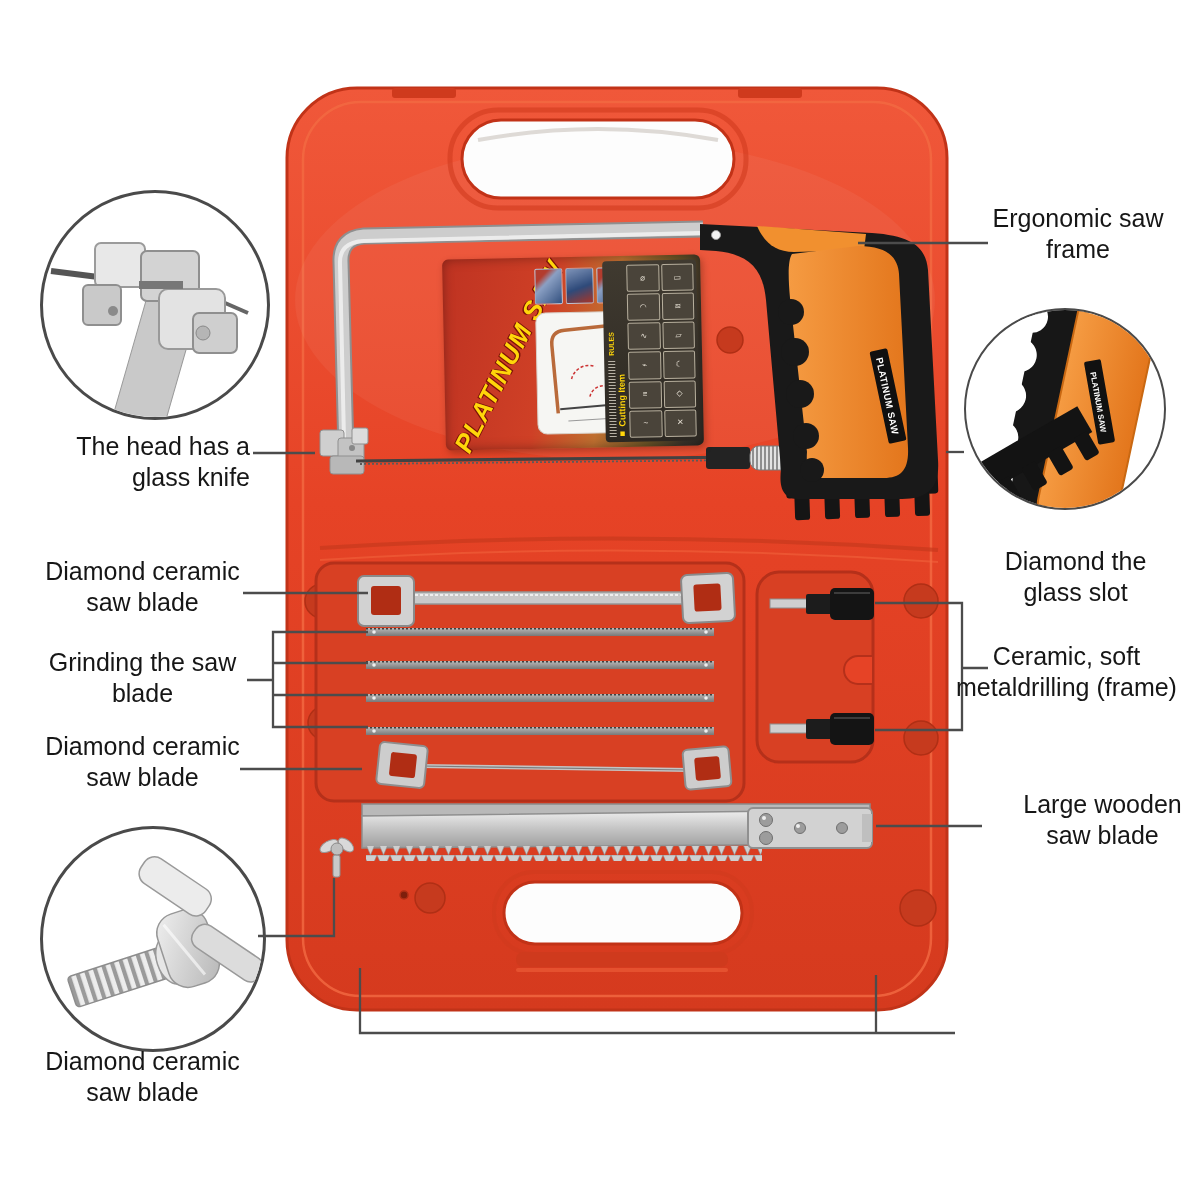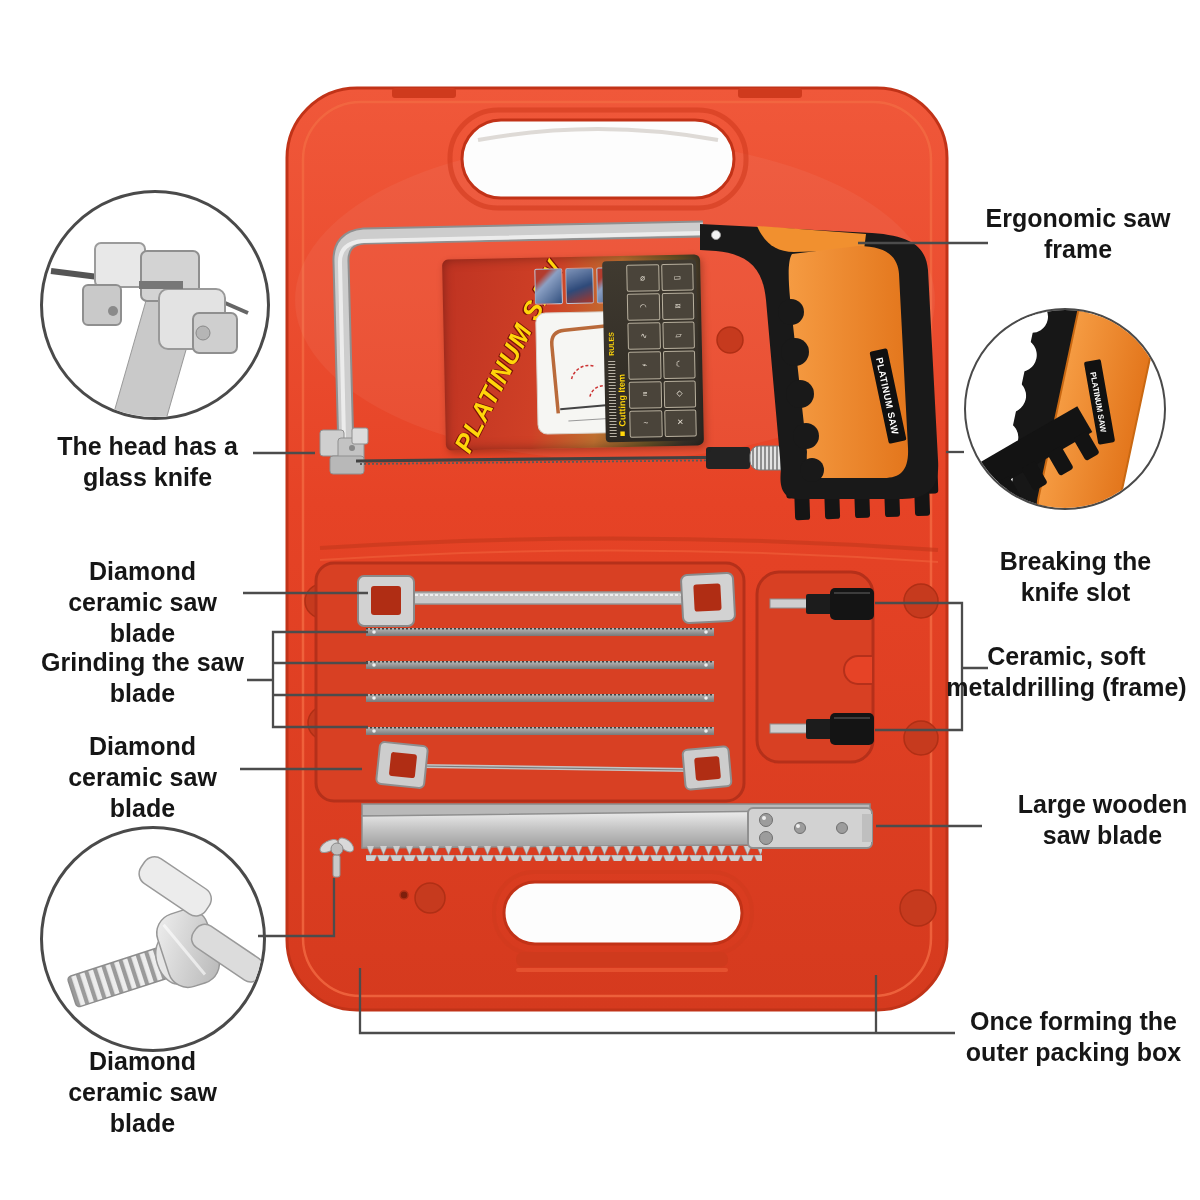--- a/index.html
+++ b/index.html
@@ -1,20 +1,20 @@
 <!DOCTYPE html>
 <html><head>
 <meta charset="utf-8">
 <style>
   html,body{margin:0;padding:0;background:#fff;}
   #scene{position:relative;width:1200px;height:1200px;background:#fff;overflow:hidden;
          font-family:"Liberation Sans",sans-serif;}
   svg{display:block;}
   .layer{position:absolute;left:0;top:0;width:1200px;height:1200px;}
-  .lbl{position:absolute;font-size:25px;line-height:31px;color:#161616;text-align:center;font-weight:bold;}
+  .lbl{position:absolute;font-size:25px;line-height:31px;color:#161616;text-align:center;}
   .circle{position:absolute;border-radius:50%;background:#fff;border:3px solid #4a4a4a;overflow:hidden;}
   .card{position:absolute;left:444px;top:257px;width:258px;height:191px;border-radius:6px;
         transform:rotate(-1.2deg);
         background:linear-gradient(100deg,#bf3322 0%,#cf4026 40%,#c07030 62%,#6b5426 80%,#38322a 93%,#2e2a24 100%);
         box-shadow:inset 0 0 12px rgba(0,0,0,.35), 2px 3px 7px rgba(60,20,5,.35);}
   .card-brand{position:absolute;left:16px;top:176px;transform-origin:0 50%;transform:rotate(-62deg);
         font-style:italic;font-weight:bold;font-size:26px;letter-spacing:1px;color:#ffd60a;
         text-shadow:1px 1px 0 #7a1208,-1px -1px 0 #7a1208;white-space:nowrap;}
   .thumbs{position:absolute;left:92px;top:11px;display:flex;gap:3px;}
   .thumb{width:26px;height:34px;border:1px solid rgba(255,255,255,.5);border-radius:2px;
@@ -387,23 +387,22 @@
       <line x1="240" y1="769" x2="362" y2="769"></line>
       <line x1="946" y1="452" x2="964" y2="452"></line>
       <path d="M875,603 L962,603 L962,730 L875,730 M962,668 L988,668"></path>
       <line x1="876" y1="826" x2="982" y2="826"></line>
       <path d="M334,878 L334,936 L258,936"></path>
       <path d="M360,968 L360,1033 L955,1033 M876,975 L876,1033"></path>
     </g>
   </svg>
 
   <div class="lbl" style="left:968px;top:203px;width:220px;">Ergonomic saw frame</div>
-  <div class="lbl" style="left:45px;top:431px;width:205px;">The head has a glass knife</div>
+  <div class="lbl" style="left:45px;top:431px;width:205px;text-align:right;">The head has a glass knife</div>
   <div class="lbl" style="left:40px;top:556px;width:205px;">Diamond ceramic saw blade</div>
   <div class="lbl" style="left:40px;top:647px;width:205px;">Grinding the saw blade</div>
   <div class="lbl" style="left:40px;top:731px;width:205px;">Diamond ceramic saw blade</div>
-  <div class="lbl" style="left:978px;top:546px;width:195px;">Breaking the knife slot</div>
+  <div class="lbl" style="left:978px;top:546px;width:195px;">Diamond the glass slot</div>
   <div class="lbl" style="left:944px;top:641px;width:245px;">Ceramic, soft metaldrilling (frame)</div>
   <div class="lbl" style="left:1000px;top:789px;width:205px;">Large wooden saw blade</div>
-  <div class="lbl" style="left:956px;top:1006px;width:235px;">Once forming the outer packing box</div>
   <div class="lbl" style="left:40px;top:1046px;width:205px;">Diamond ceramic saw blade</div>
 
 </div>
 
 </body></html>

